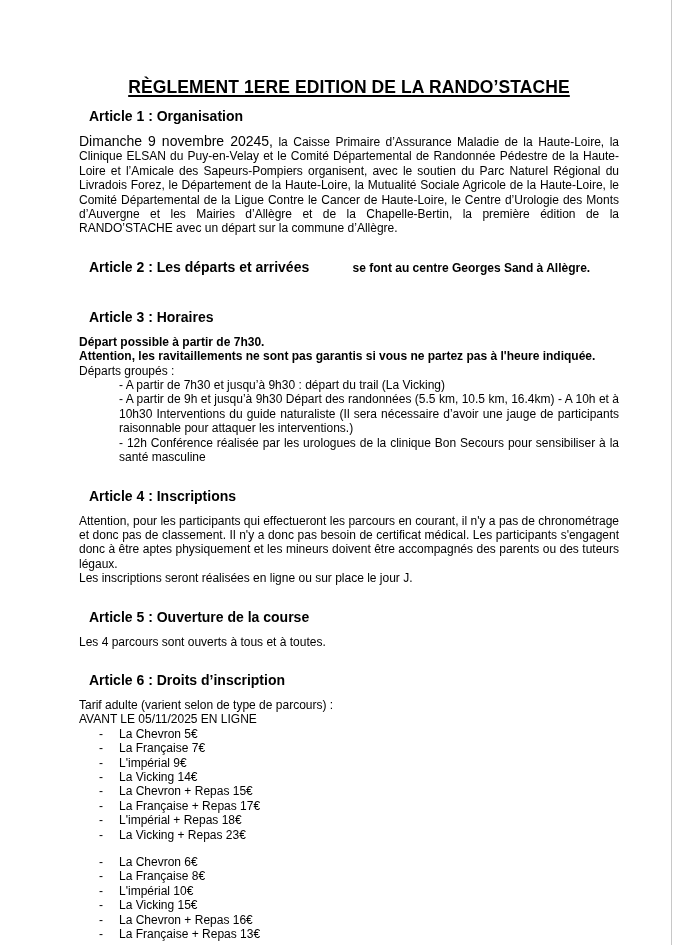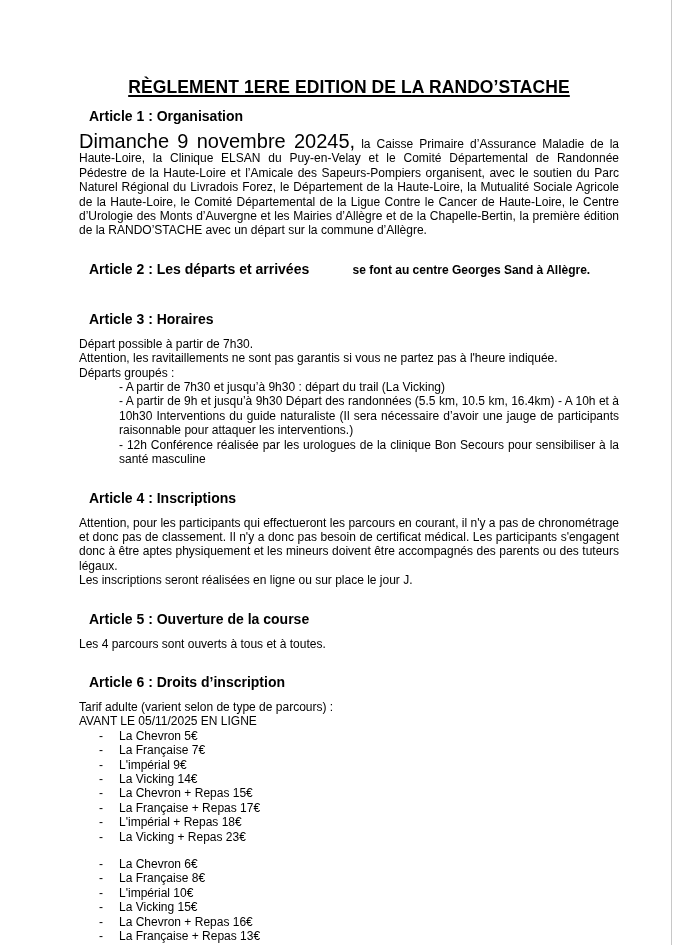--- a/index.html
+++ b/index.html
@@ -2,22 +2,22 @@
 <html><head>
 <meta charset="utf-8">
 <style>
   html, body { margin: 0; padding: 0; background: #ffffff; }
   body { width: 673px; height: 945px; position: relative; overflow: hidden; font-family: "Liberation Sans", sans-serif; color: #000; }
   .right-edge { position: absolute; top: 0; right: 1px; width: 1px; height: 945px; background: #c8c8c8; }
   .page { position: absolute; left: 79px; top: 76px; width: 540px; }
   .title { text-align: center; font-weight: bold; font-size: 17.5px; text-decoration: underline; text-underline-offset: 2px; text-decoration-thickness: 2px; margin: 0 0 8px 0; line-height: 22px; letter-spacing: 0.1px; }
   .h { font-weight: bold; font-size: 14px; line-height: 16px; margin: 10px; }
   .p { font-size: 12px; line-height: 14.4px; margin: 0; text-align: justify; }
-  .lead { font-size: 20px; }
-  .b { font-weight: normal; }
+  .lead { font-size: 14px; }
+  .b { font-weight: bold; }
   .gap { height: 13px; }
   .indent { padding-left: 40px; }
   ul.dash { list-style: none; margin: 0; padding: 0; }
   ul.dash li { font-size: 12px; line-height: 14.4px; position: relative; padding-left: 40px; }
   ul.dash li .dash-mark { position: absolute; left: 20px; }
   .inline-body { font-weight: bold; font-size: 12px; padding-left: 40px; }
 </style>
 </head>
 <body>
 

